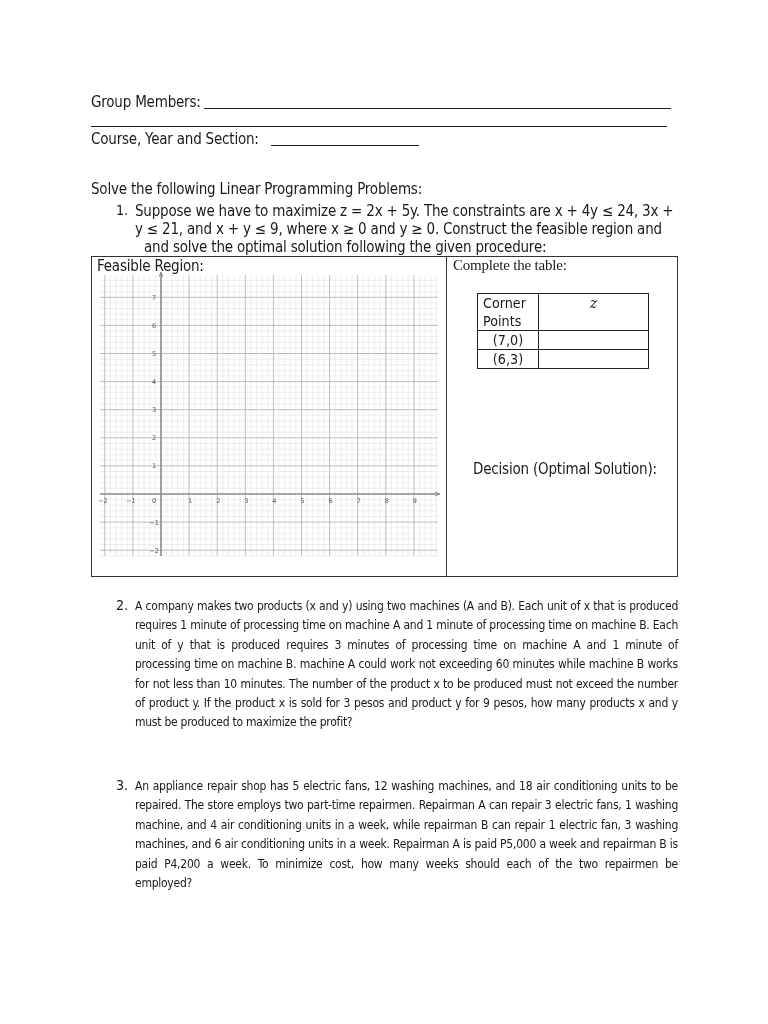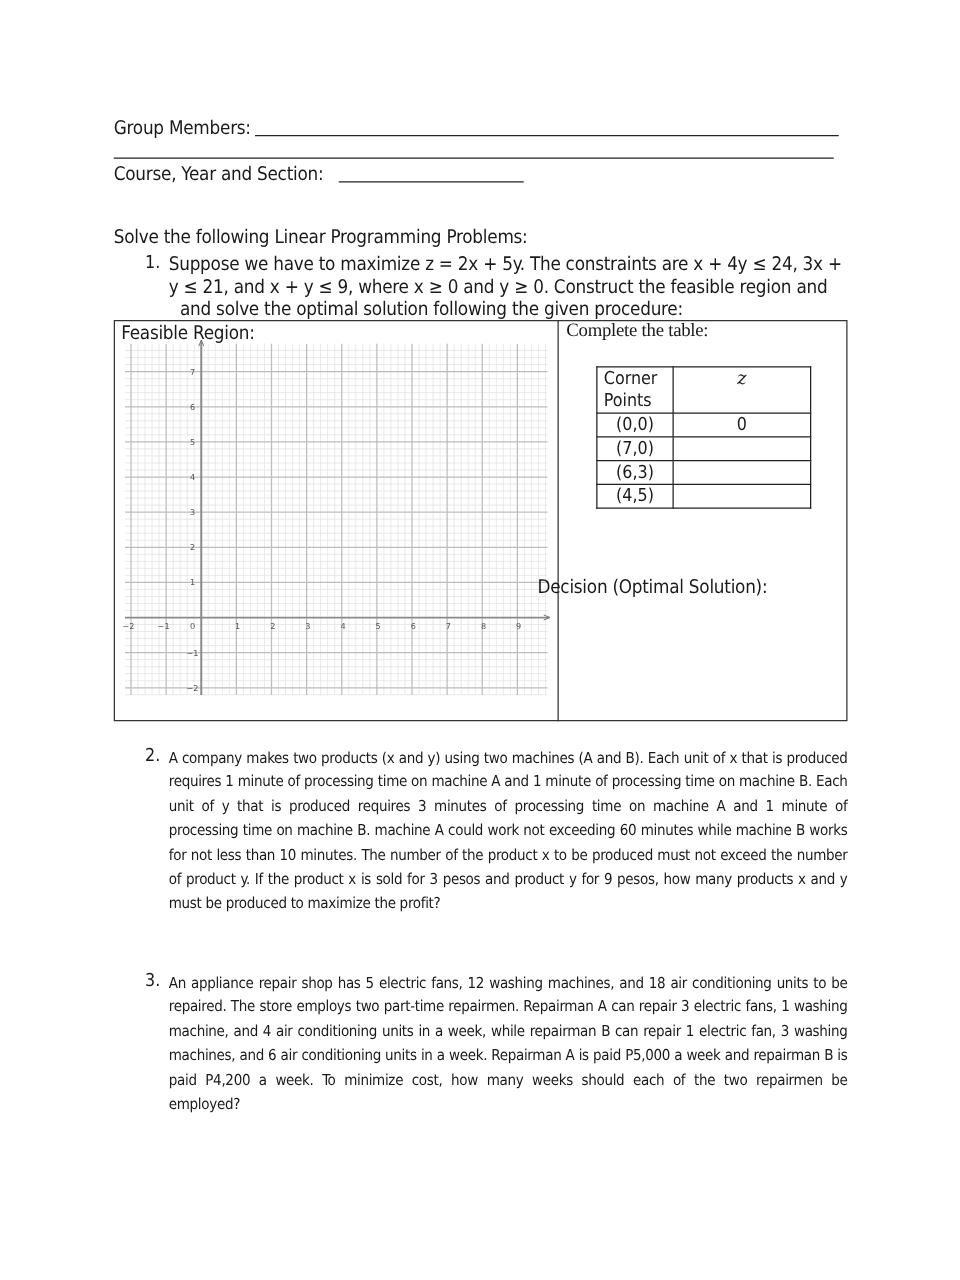--- a/index.html
+++ b/index.html
@@ -176,38 +176,30 @@
     <text x="154" y="552.7" class="tick" text-anchor="middle">−2</text>
   </svg>
 
 <table class="cp">
   <tbody>
       <tr class="hdr">
     <td class="c1" style="white-space:normal;"><span style="display:inline-block; width:48px;">Corner Points</span></td>
     <td class="c2 math">z</td>
   </tr>
   <tr>
-    <td class="c1">(0,0)</td>
-    <td class="c2">0</td>
-  </tr>
-  <tr>
     <td class="c1">(7,0)</td>
     <td class="c2"></td>
   </tr>
   <tr>
     <td class="c1">(6,3)</td>
     <td class="c2"></td>
   </tr>
-  <tr>
-    <td class="c1">(4,5)</td>
-    <td class="c2"></td>
-  </tr>
 </tbody>
   </table>
 
-<div class="t" style="left:430px; top:460px;">Decision (Optimal Solution):</div>
+<div class="t" style="left:473px; top:460px;">Decision (Optimal Solution):</div>
 <div style="position:absolute; left:452px; top:482px; width:220px; height:90px;"></div>
 
 <div class="num" style="left:116px; top:597px;">2.</div>
 <div class="p" style="left:135px; top:597px; width:543px;">A company makes two products (x and y) using two machines (A and B). Each unit of x that is produced requires 1 minute of processing time on machine A and 1 minute of processing time on machine B. Each unit of y that is produced requires 3 minutes of processing time on machine A and 1 minute of processing time on machine B. machine A could work not exceeding 60 minutes while machine B works for not less than 10 minutes. The number of the product x to be produced must not exceed the number of product y. If the product x is sold for 3 pesos and product y for 9 pesos, how many products x and y must be produced to maximize the profit?</div>
 
 <div class="num" style="left:116px; top:777px;">3.</div>
 <div class="p" style="left:135px; top:777px; width:543px;">An appliance repair shop has 5 electric fans, 12 washing machines, and 18 air conditioning units to be repaired. The store employs two part-time repairmen. Repairman A can repair 3 electric fans, 1 washing machine, and 4 air conditioning units in a week, while repairman B can repair 1 electric fan, 3 washing machines, and 6 air conditioning units in a week. Repairman A is paid P5,000 a week and repairman B is paid P4,200 a week. To minimize cost, how many weeks should each of the two repairmen be employed?</div>
 
 </body></html>

